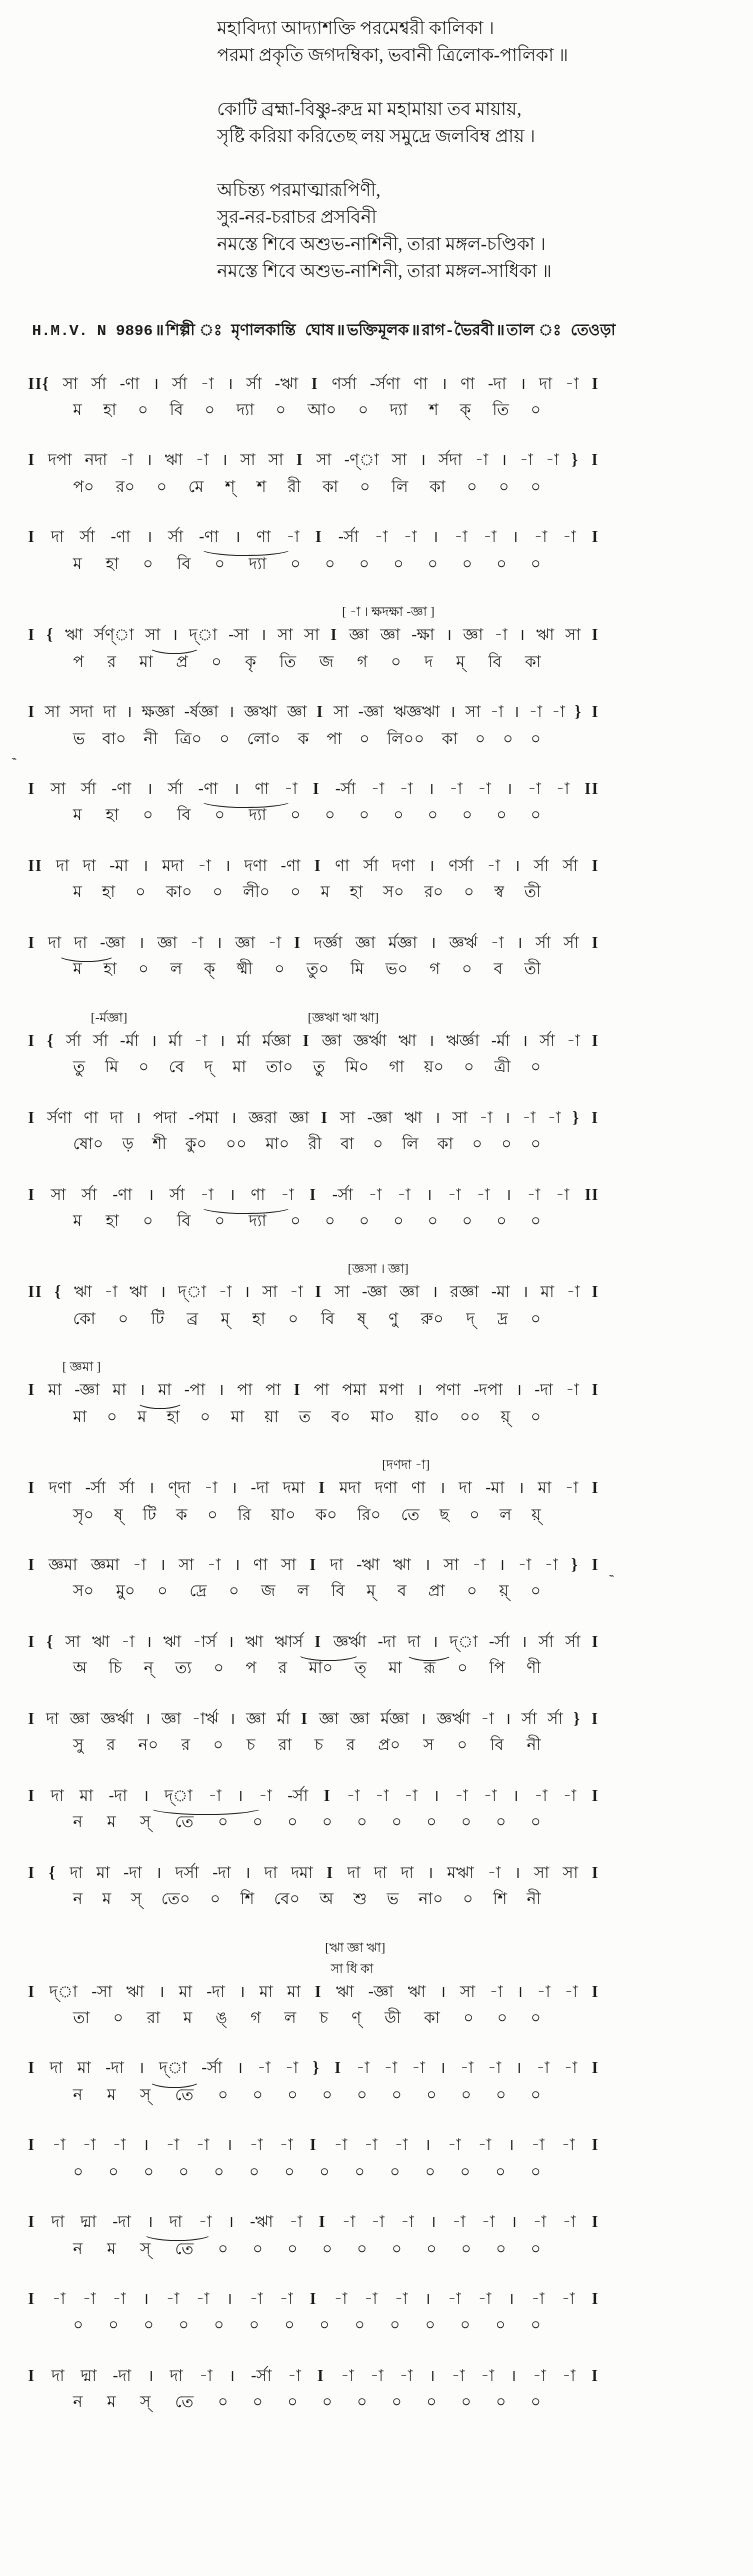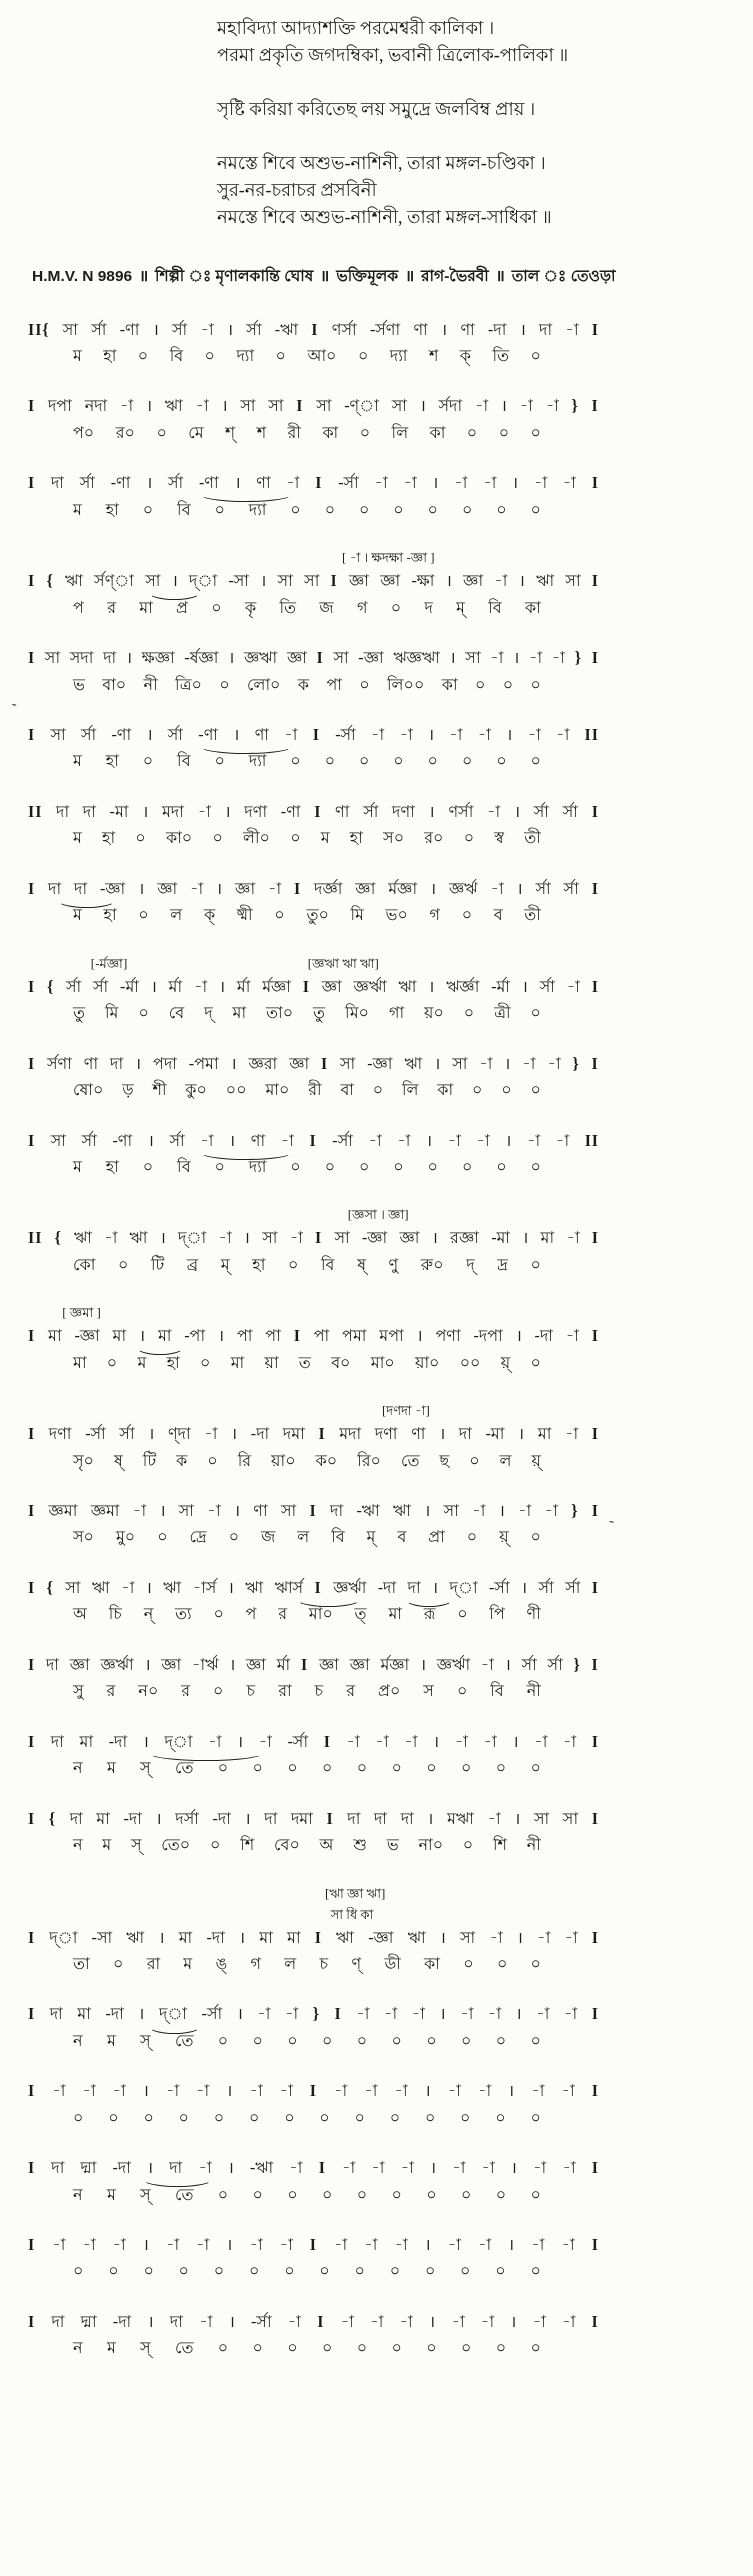--- a/index.html
+++ b/index.html
@@ -11,21 +11,21 @@
   }
   .page{width:625px;height:2576px;position:relative;}
   
   .lyrics-block{padding:15px 5.6px 0 217px;font-size:18px;line-height:27px;}
   .stanza{margin-bottom:27px;}
   .stanza-line{white-space:nowrap;}
   
   .credits{
     display:flex;justify-content:space-between;align-items:baseline;
     padding:5.6px 9.4px 0 32px;font-weight:bold;font-size:15.5px;
-    font-family:Liberation Sans, sans-serif;
+    font-family:Liberation Mono, monospace;
     white-space:nowrap;
   }
   
   .notation{padding:28px 26px 0 28px;}
   .n-line{margin-bottom:26px;position:relative;}
   .n-brackets{position:relative;height:21px;font-size:13px;}
   .n-brackets .br{position:absolute;top:0;white-space:nowrap;}
   .n-notes{
     position:relative;display:flex;justify-content:space-between;
     font-size:16px;line-height:24.5px;white-space:nowrap;
@@ -50,25 +50,27 @@
 </head>
 <body>
 
 <div class="page">
   <div class="lyrics-block">
       <div class="stanza">
         <div class="stanza-line">মহাবিদ্যা আদ্যাশক্তি পরমেশ্বরী কালিকা ।</div>
         <div class="stanza-line">পরমা প্রকৃতি জগদম্বিকা, ভবানী ত্রিলোক-পালিকা ॥</div>
       </div>
       <div class="stanza">
+        <div class="stanza-line">কোটি ব্রহ্মা-বিষ্ণু-রুদ্র মা মহামায়া তব মায়ায়,</div>
         <div class="stanza-line">সৃষ্টি করিয়া করিতেছ লয় সমুদ্রে জলবিম্ব প্রায় ।</div>
       </div>
       <div class="stanza">
+        <div class="stanza-line">অচিন্ত্য পরমাত্মারূপিণী,</div>
+        <div class="stanza-line">সুর-নর-চরাচর প্রসবিনী</div>
         <div class="stanza-line">নমস্তে শিবে অশুভ-নাশিনী, তারা মঙ্গল-চণ্ডিকা ।</div>
-        <div class="stanza-line">সুর-নর-চরাচর প্রসবিনী</div>
         <div class="stanza-line">নমস্তে শিবে অশুভ-নাশিনী, তারা মঙ্গল-সাধিকা ॥</div>
       </div>
     </div>
   <div class="credits">
       <span class="seg">H.M.V. N 9896</span>
       <span class="seg">॥</span>
       <span class="seg">শিল্পী ঃ মৃণালকান্তি ঘোষ</span>
       <span class="seg">॥</span>
       <span class="seg">ভক্তিমূলক</span>
       <span class="seg">॥</span>

